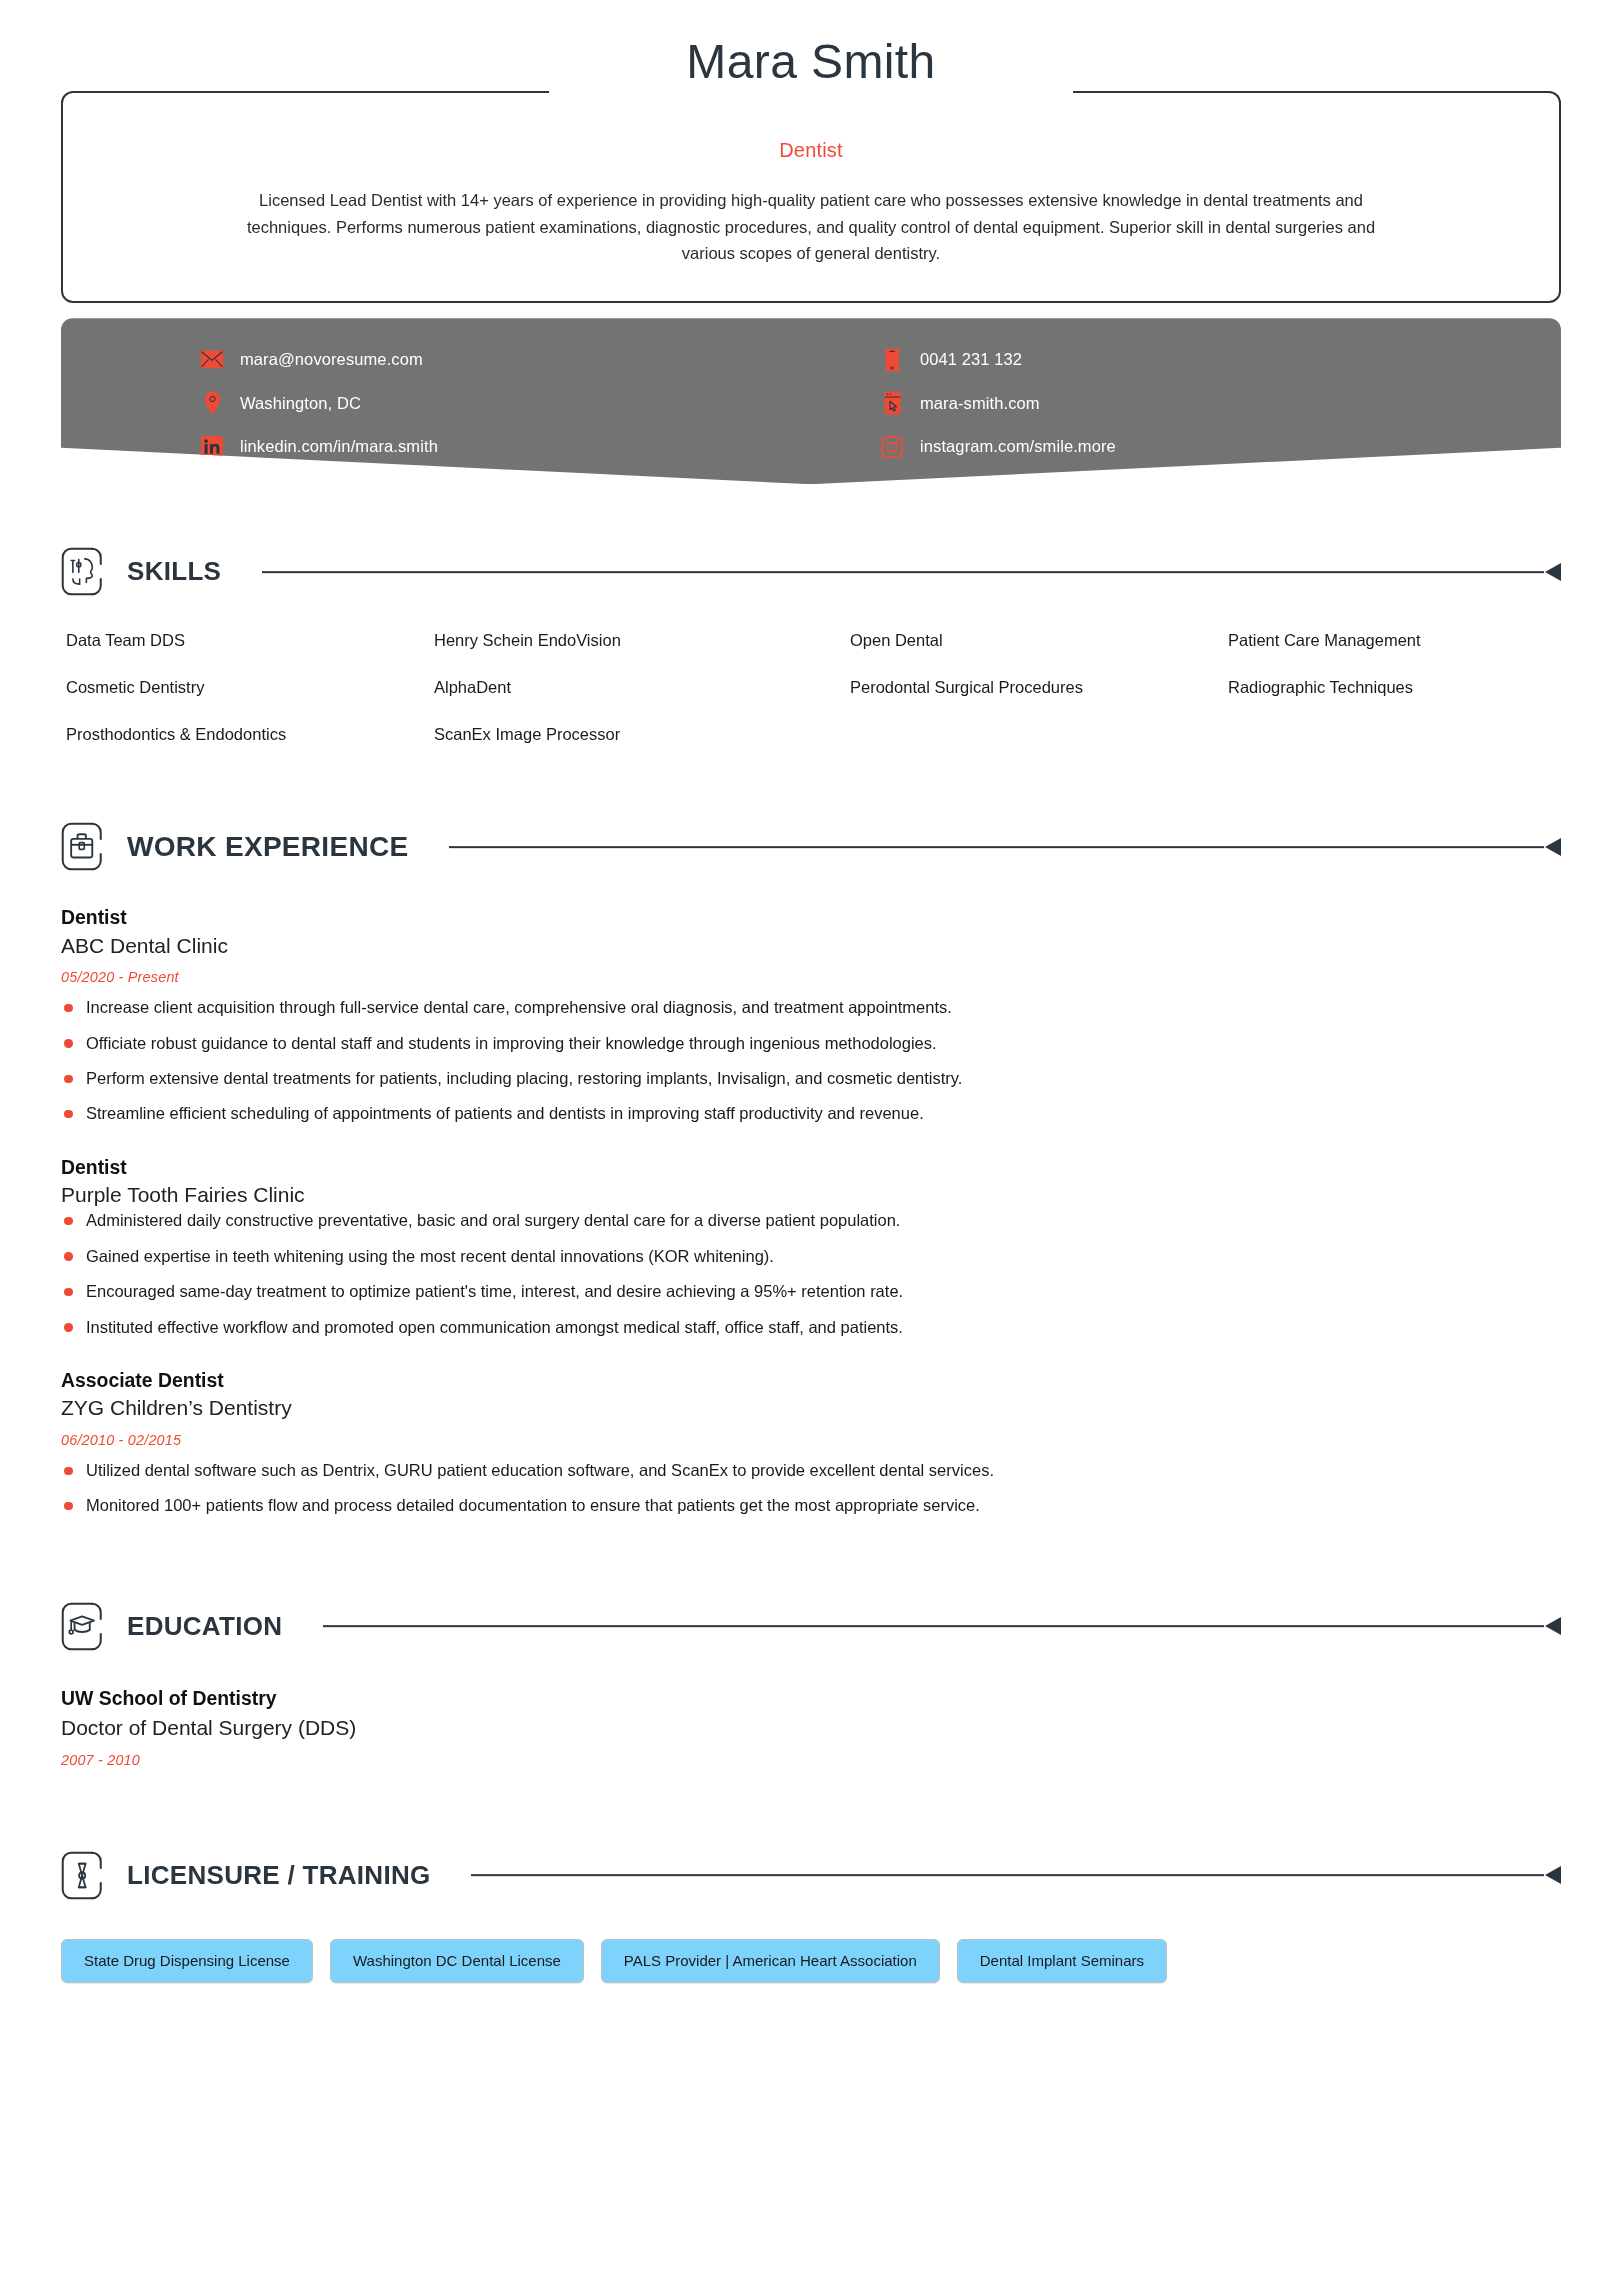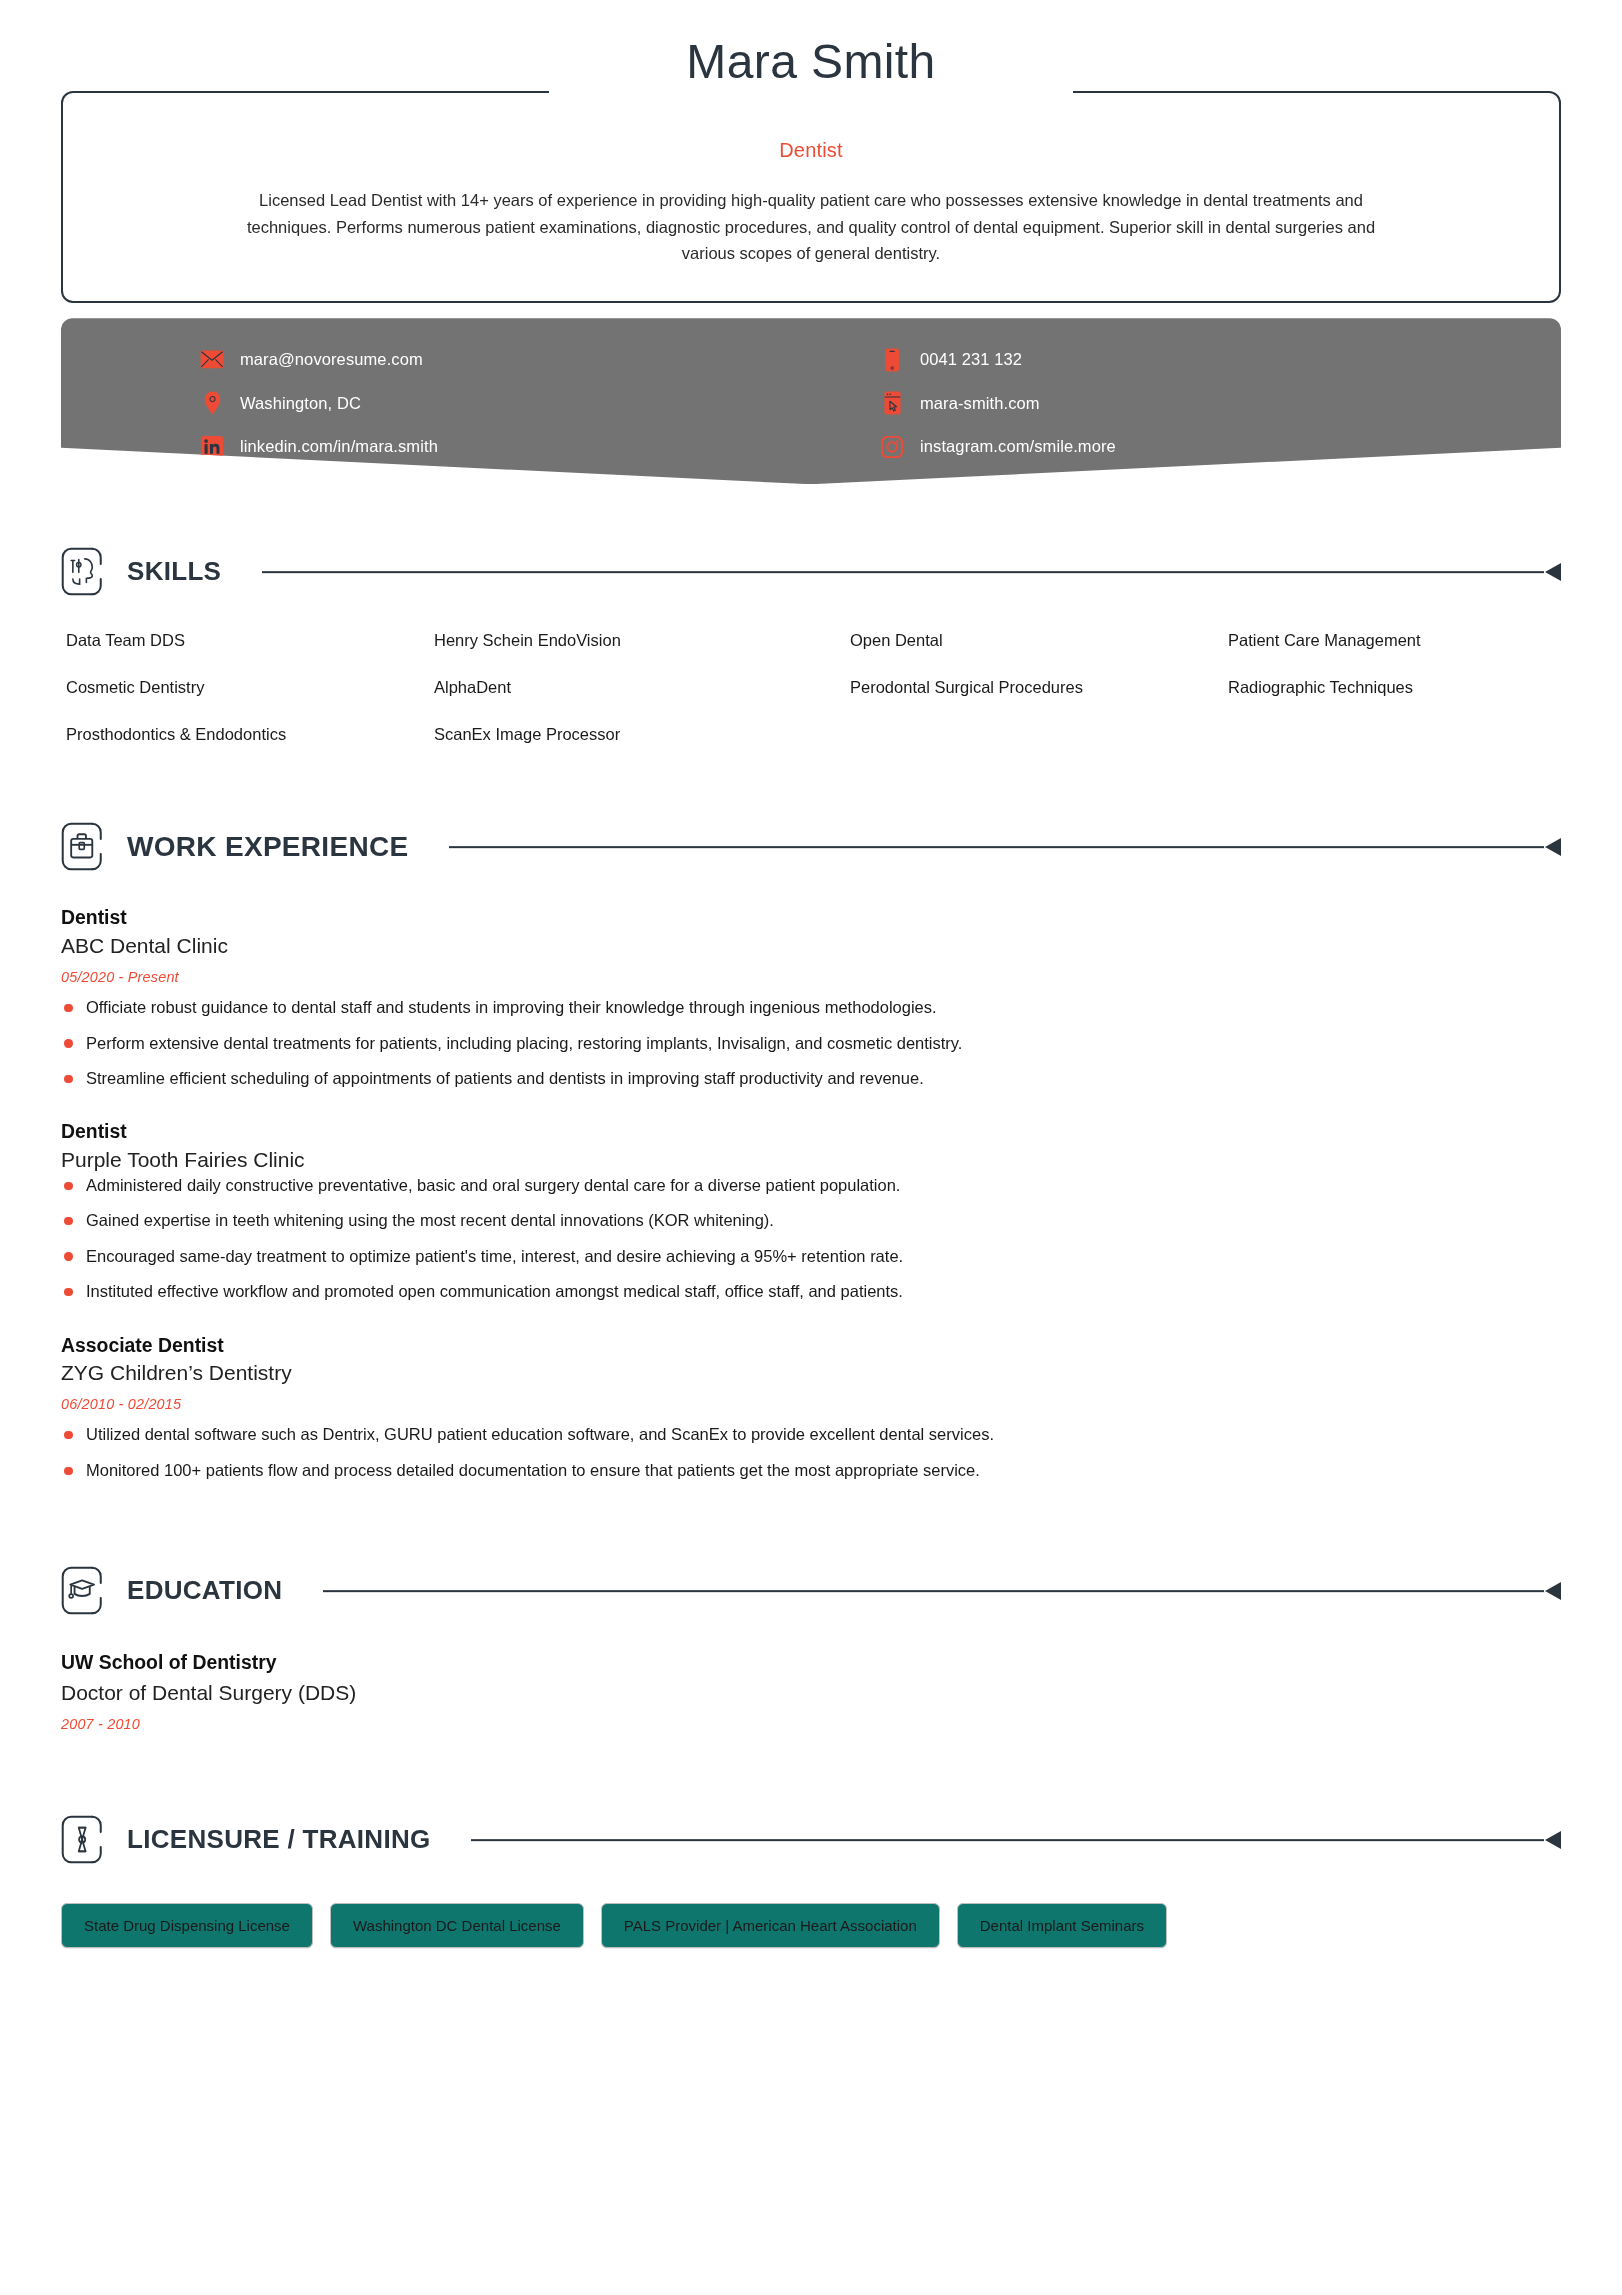--- a/index.html
+++ b/index.html
@@ -264,21 +264,21 @@
     gap: 17px;
     margin-top: 39px;
     flex-wrap: wrap;
   }
   .chip {
     border: 1.4px solid #bfbfbf;
     border-radius: 6px;
     padding: 12.7px 22px;
     font-size: 15px;
     color: #1a1a1a;
-    background: #0f766e;
+    background: #7dd3fc;
     white-space: nowrap;
     box-shadow: 0 0.8px 0 rgba(0,0,0,0.10);
   }
 
   svg { display: block; }
 </style>
 </head>
 <body>
 
 <div class="header-wrap">
@@ -421,20 +421,21 @@
     </span>
   </div>
 
   <div class="jobs">
 
     <div class="job">
       <div class="job-role">Dentist</div>
       <div class="job-company">ABC Dental Clinic</div>
       <div class="job-dates">05/2020 - Present</div>
       <ul class="bullets">
+        <li>Increase client acquisition through full-service dental care, comprehensive oral diagnosis, and treatment appointments.</li>
         <li>Officiate robust guidance to dental staff and students in improving their knowledge through ingenious methodologies.</li>
         <li>Perform extensive dental treatments for patients, including placing, restoring implants, Invisalign, and cosmetic dentistry.</li>
         <li>Streamline efficient scheduling of appointments of patients and dentists in improving staff productivity and revenue.</li>
       </ul>
     </div>
 
     <div class="job">
       <div class="job-role">Dentist</div>
       <div class="job-company">Purple Tooth Fairies Clinic</div>
       <ul class="bullets">

